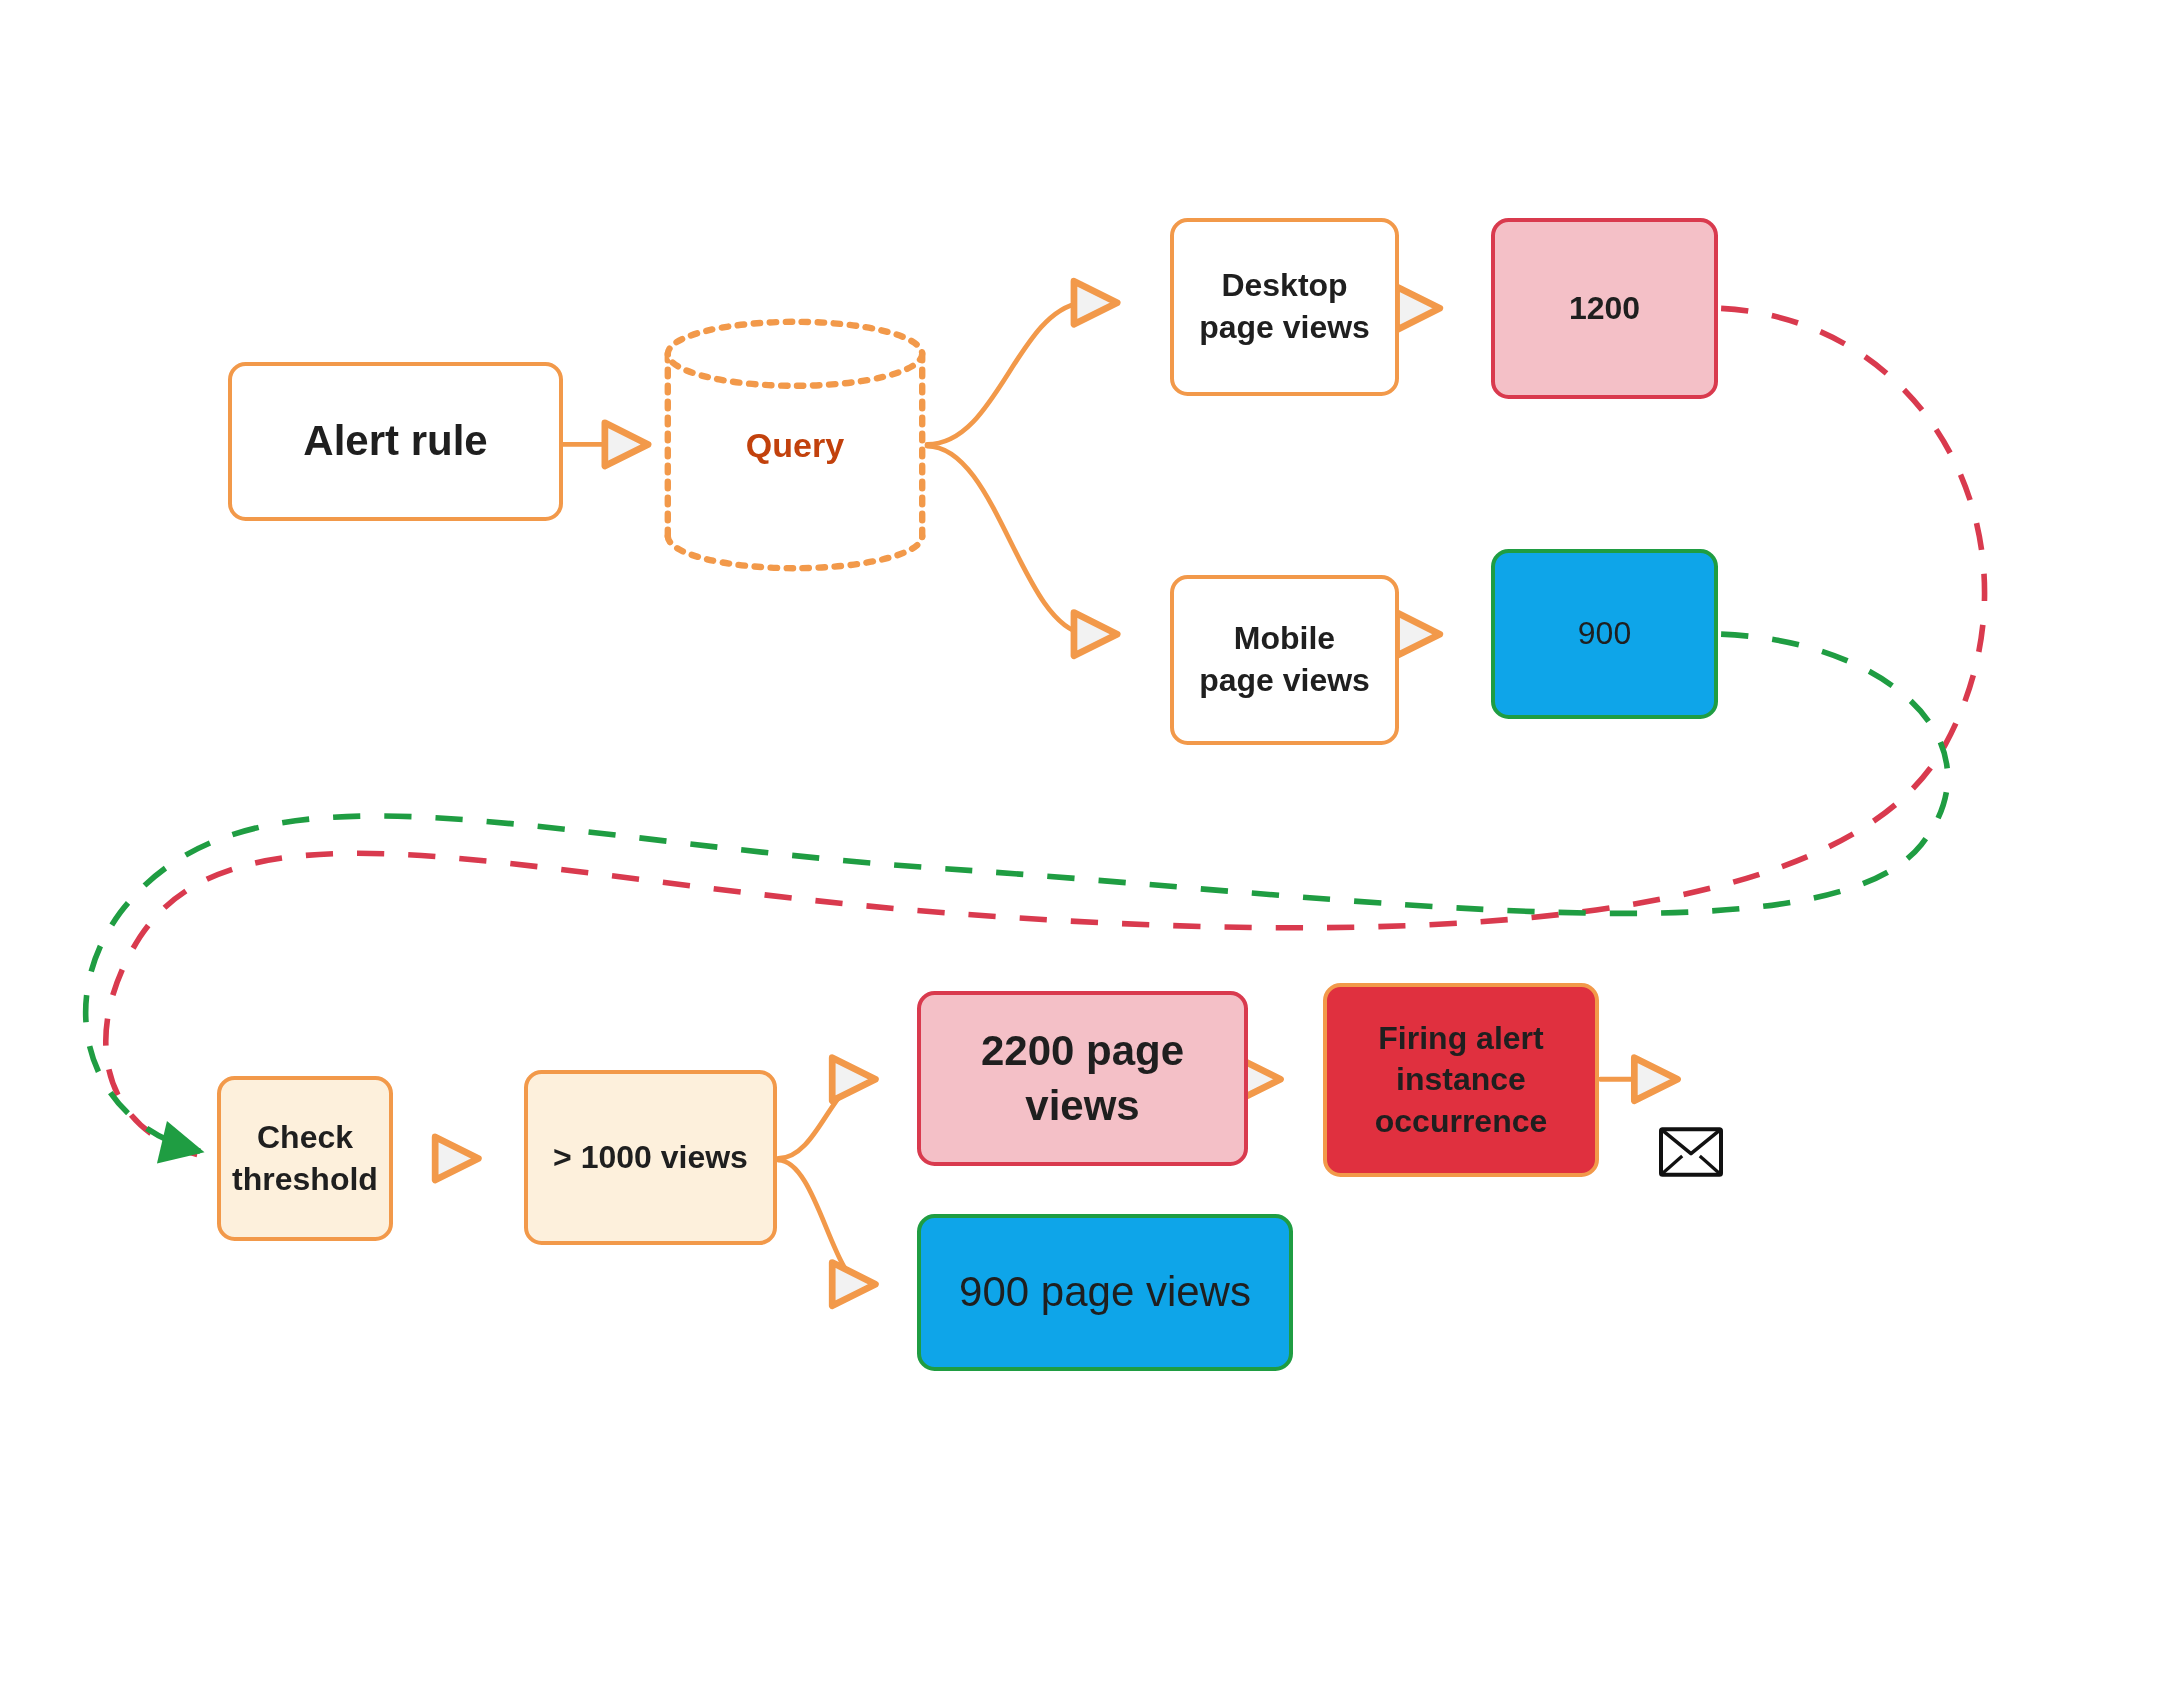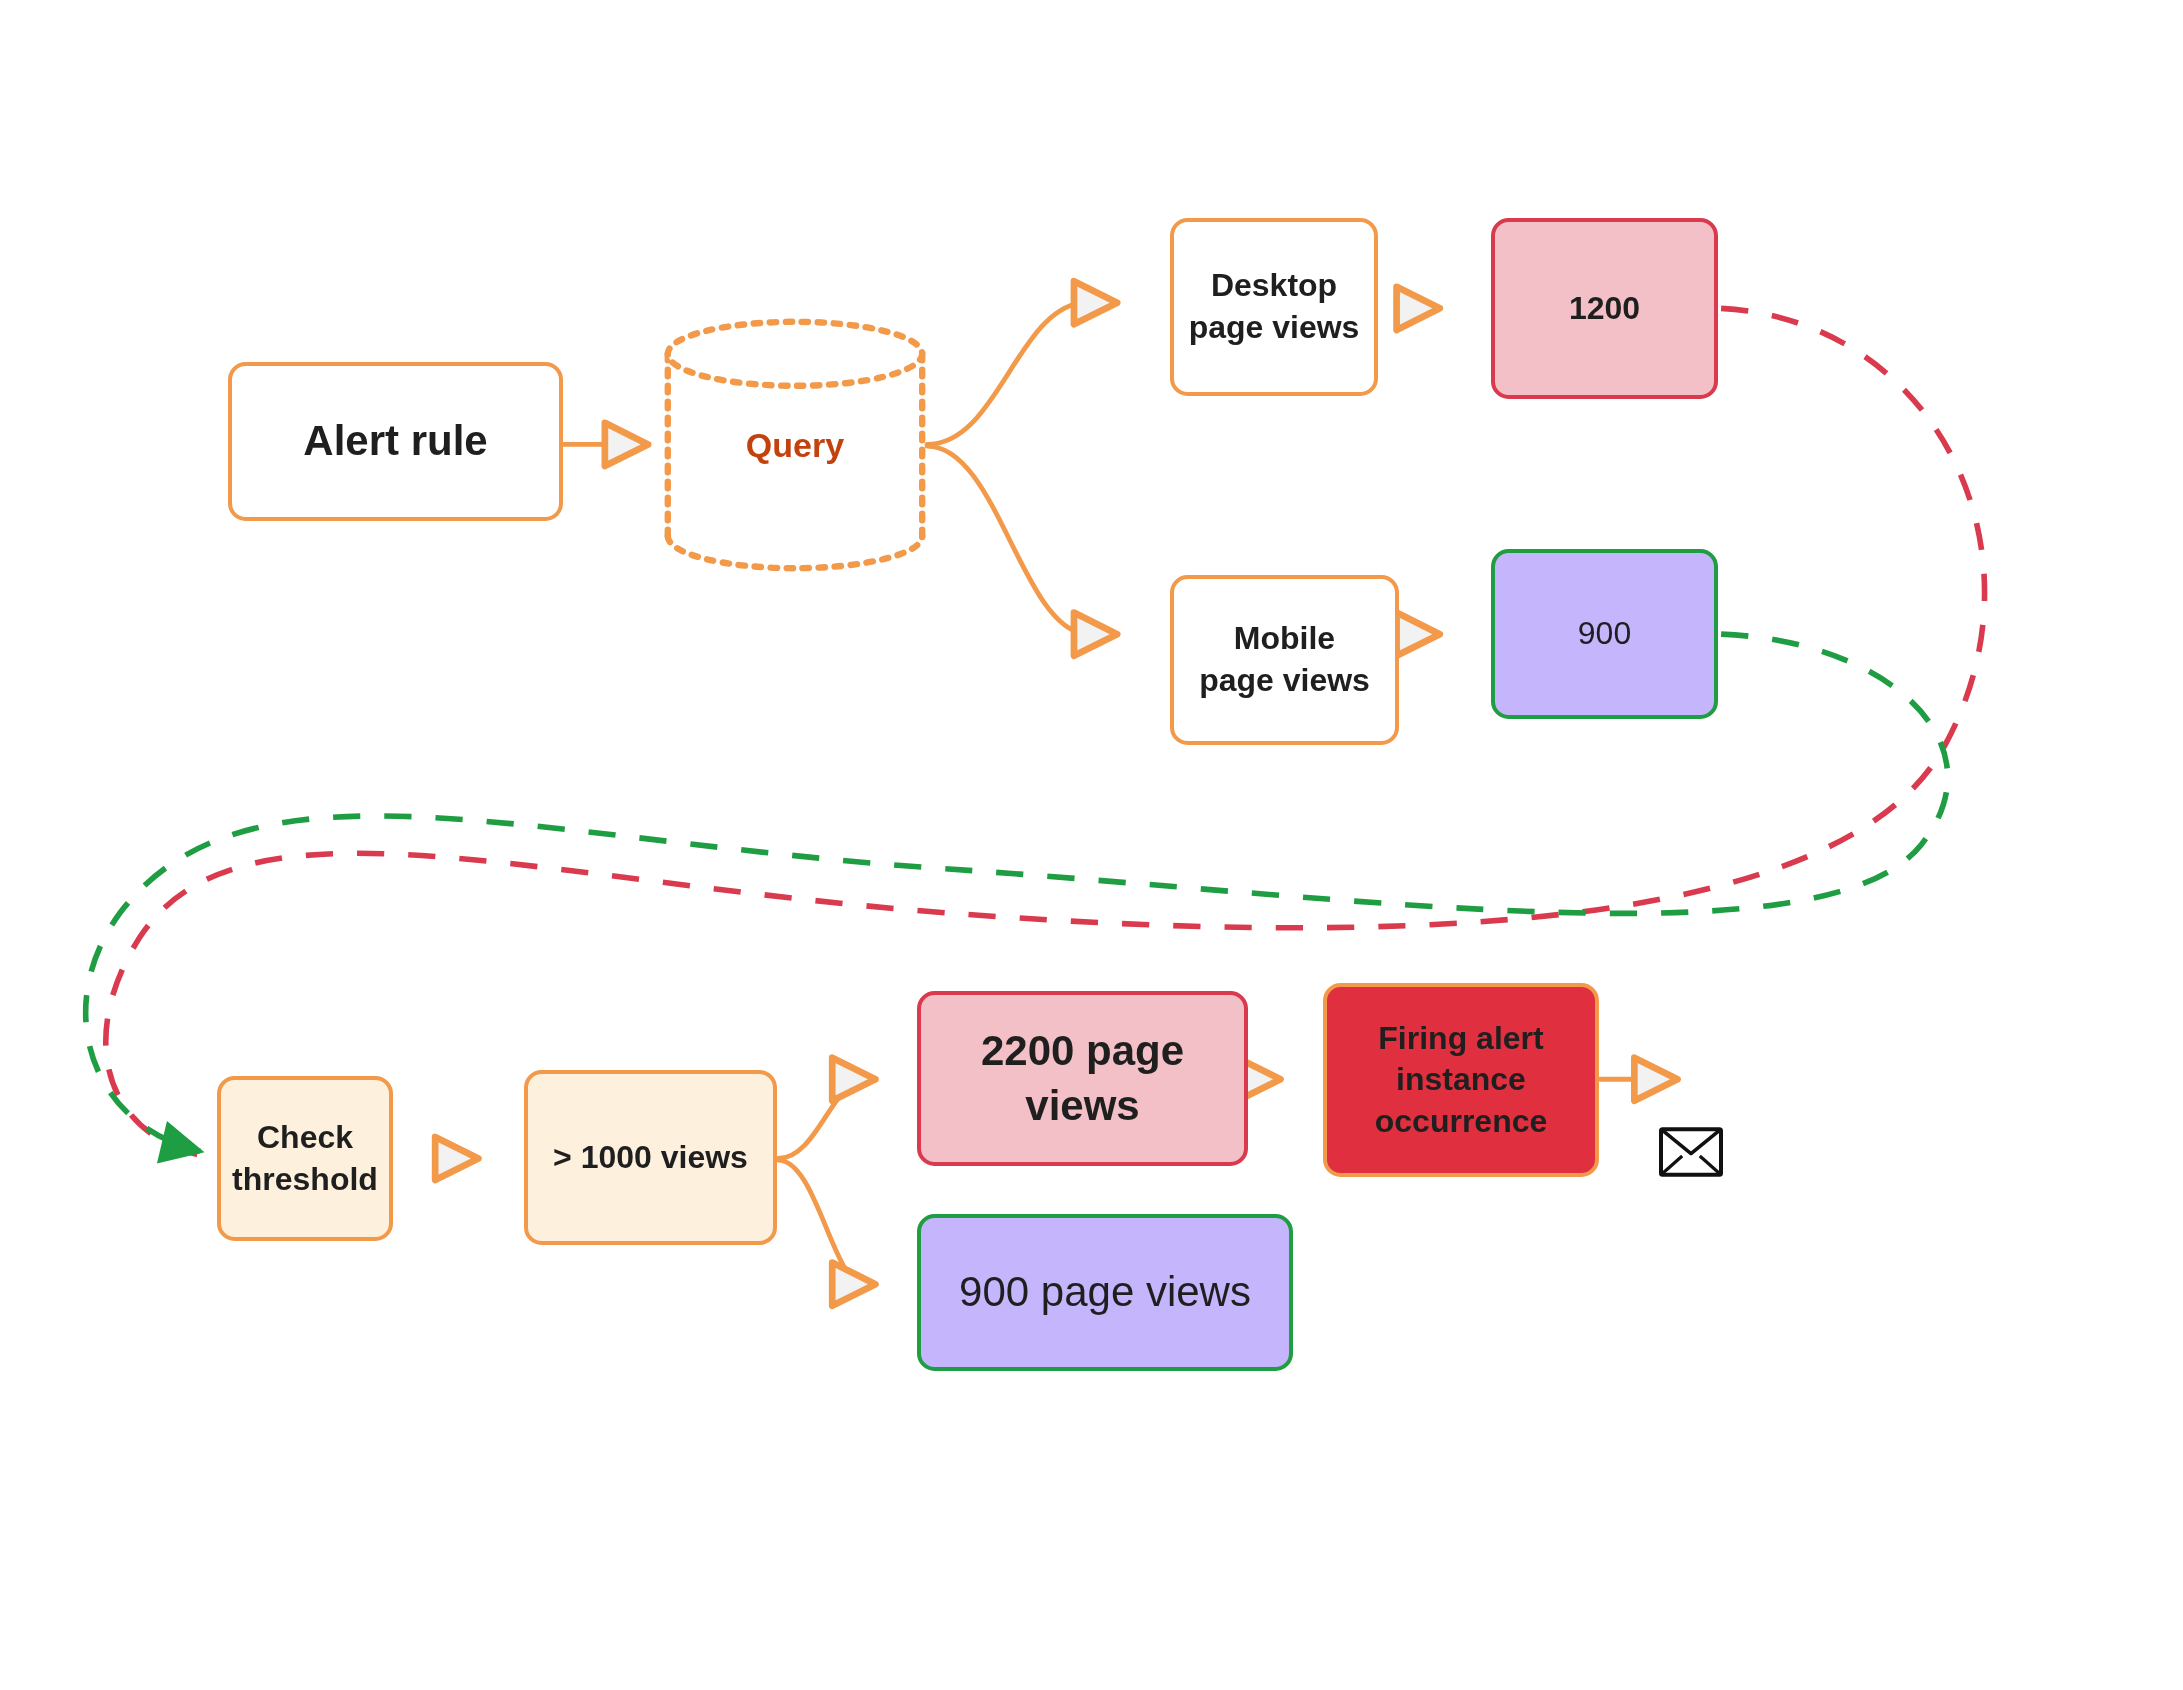--- a/index.html
+++ b/index.html
@@ -9,21 +9,21 @@
   svg.layer{position:absolute;left:0;top:0;width:2183px;height:1691px;overflow:visible;}
   .node{position:absolute;box-sizing:border-box;display:flex;align-items:center;
         justify-content:center;text-align:center;color:#1f1f1f;}
   .node .lbl{white-space:pre-line;line-height:1.30;}
   .rbox{border-radius:17.6px;border-style:solid;background:#fff;}
   .b-orange{border-color:#F2994A;border-width:4px;}
   .b-crimson{border-color:#D93A4E;border-width:4.8px;}
   .b-green{border-color:#1F9D42;border-width:4.8px;}
   .f-white{background:#ffffff;}
   .f-pink{background:#F4C0C7;}
-  .f-green{background:#c4b5fd;}
+  .f-green{background:#0ea5e9;}
   .f-cream{background:#FDF0DC;}
   .f-red{background:#E0303F;text-align:center;}
   .bold{font-weight:bold;}
   .reg{font-weight:normal;}
   .fs-40{font-size:32px;}
   .fs-42{font-size:42px;}
   .cyl{position:absolute;}
   .cyl .lbl{position:absolute;left:0;right:0;top:50%;transform:translateY(-50%);
             text-align:center;font-weight:bold;font-size:34px;color:#c2410c;}
   .hexwrap{position:absolute;}
@@ -88,21 +88,21 @@
   <div class="cyl" style="left:663px;top:317px;width:264px;height:256px;">
     <svg width="264" height="256" viewBox="0 0 330 320" style="position:absolute;left:0;top:0;">
       <path d="M6,46 L6,274" fill="none" stroke="#F2994A" stroke-width="8" stroke-dasharray="8 12" stroke-linecap="round"></path>
       <path d="M324,46 L324,274" fill="none" stroke="#F2994A" stroke-width="8" stroke-dasharray="8 12" stroke-linecap="round"></path>
       <ellipse cx="165" cy="46" rx="159" ry="40" fill="#fff" stroke="#F2994A" stroke-width="8" stroke-dasharray="8 12" stroke-linecap="round"></ellipse>
       <path d="M6,274 A159,40 0 0 0 324,274" fill="none" stroke="#F2994A" stroke-width="8" stroke-dasharray="8 12" stroke-linecap="round"></path>
     </svg>
     <span class="lbl">Query</span>
   </div>
 
-  <div class="node rbox b-orange f-white" style="left:1170px;top:218px;width:208px;height:178px;">
+  <div class="node rbox b-orange f-white" style="left:1170px;top:218px;width:229px;height:178px;">
     <span class="lbl bold fs-40">Desktop
 page views</span>
   </div>
 
   <div class="node rbox b-orange f-white" style="left:1170px;top:575px;width:229px;height:170px;">
     <span class="lbl bold fs-40">Mobile
 page views</span>
   </div>
 
   <div class="node rbox b-crimson f-pink" style="left:1491px;top:218px;width:227px;height:181px;">

